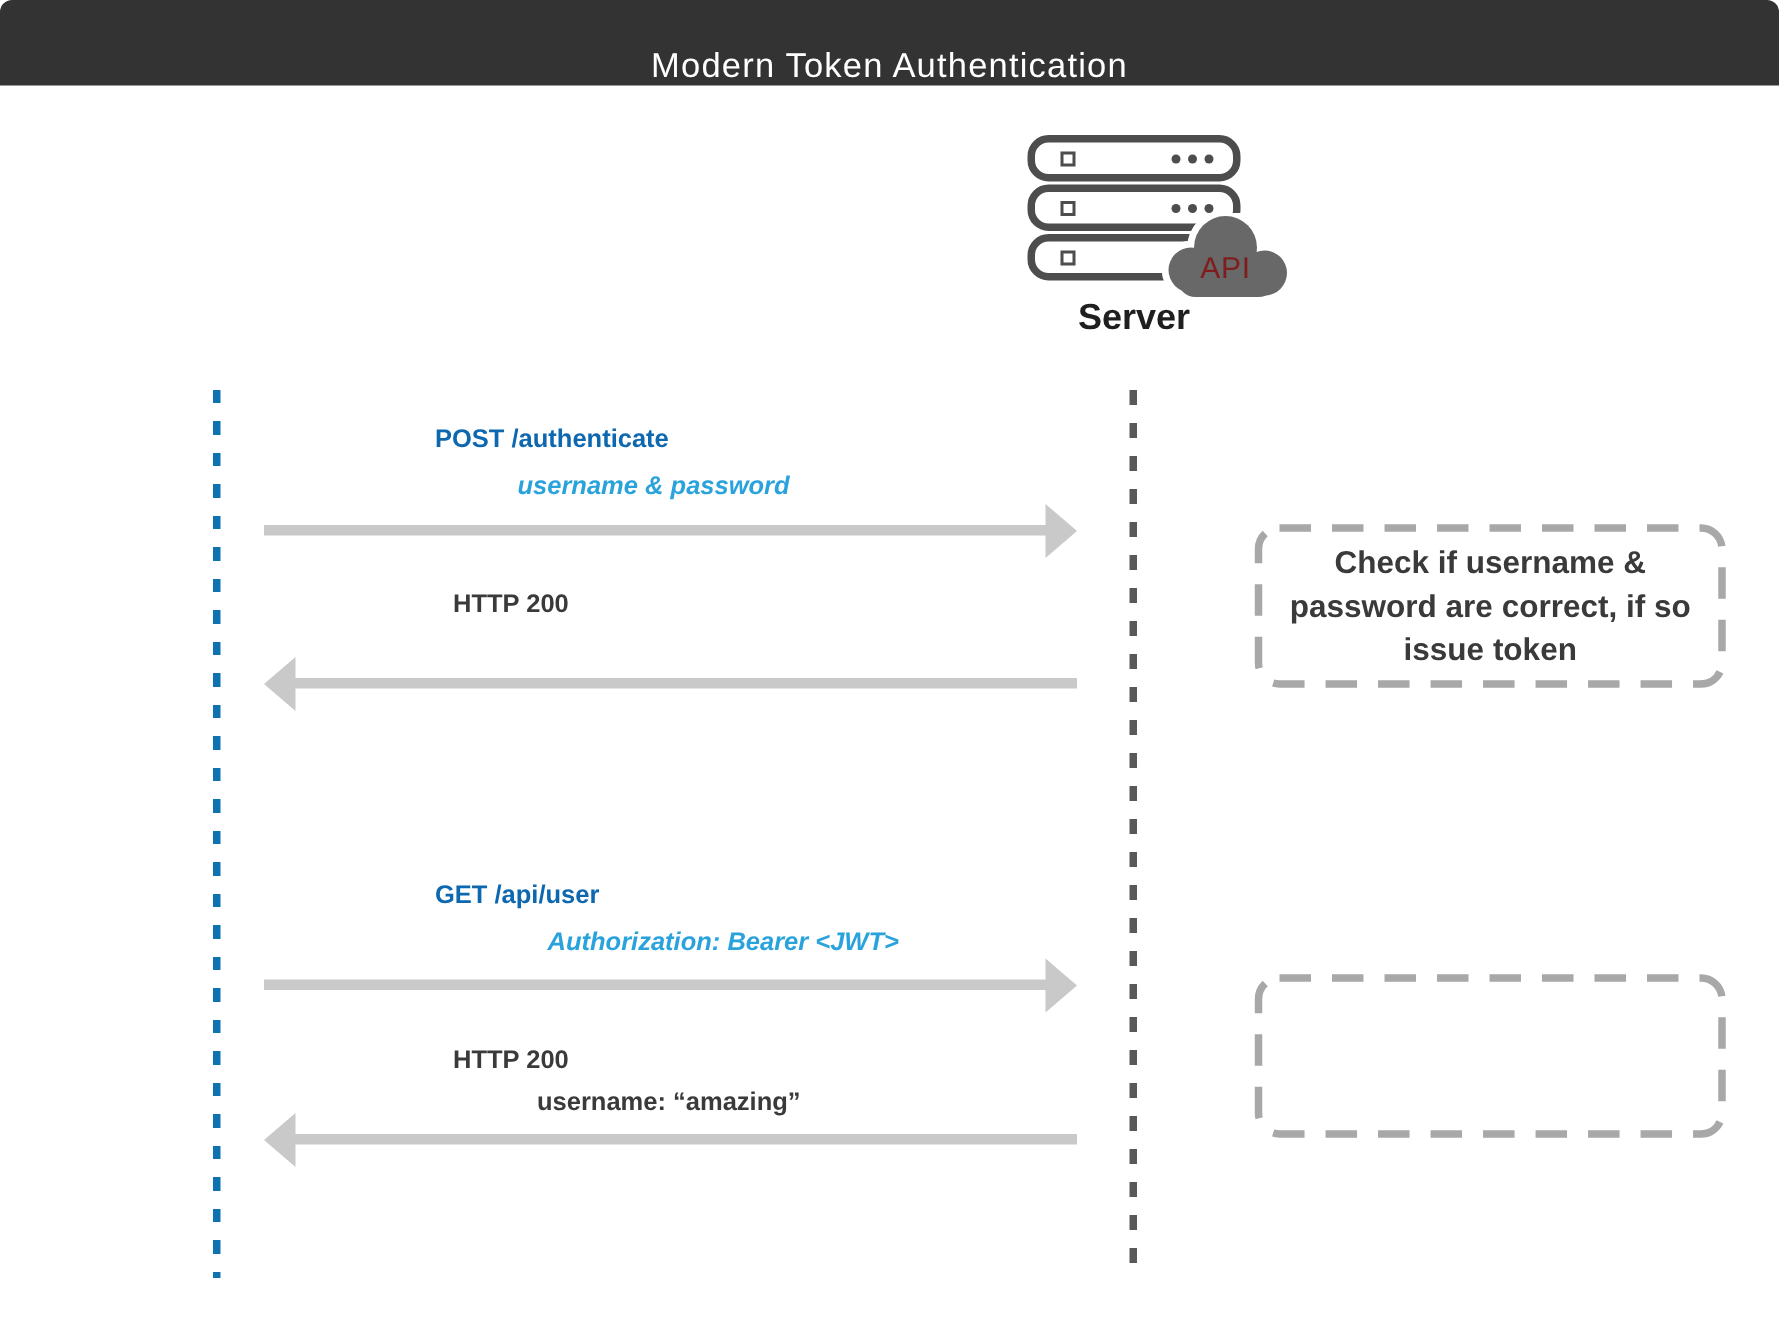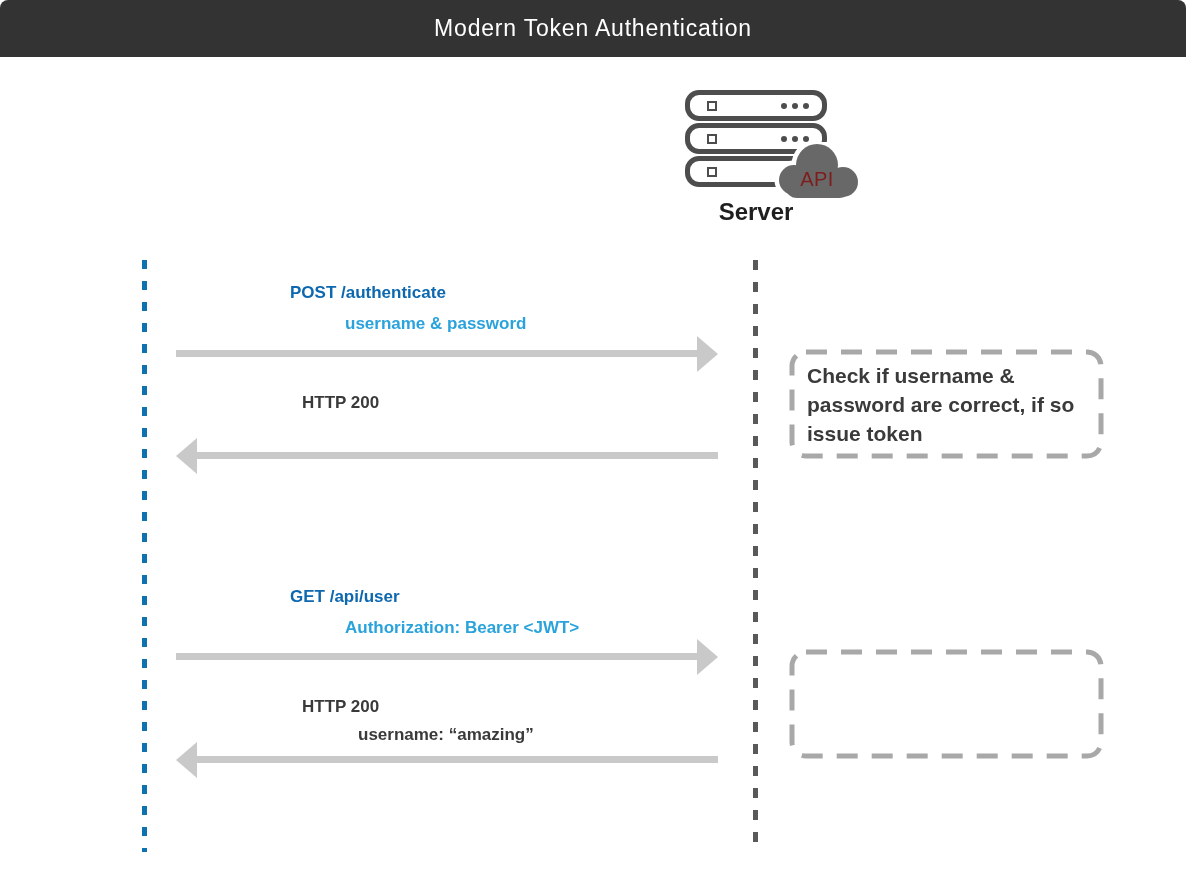--- a/index.html
+++ b/index.html
@@ -13,21 +13,21 @@
     overflow: hidden;
   }
 
   
   .titlebar {
     position: absolute;
     left: 0; top: 0; right: 0;
     height: 57px;
     background: var(--header-bg, #333333);
     display: flex;
-    align-items: center;
+    align-items: flex-end;
     justify-content: center;
   }
   .titlebar span {
     color: var(--header-text, #ffffff);
     font-size: 23px;
     font-weight: 400;
     letter-spacing: 0.8px;
   }
 
   
@@ -108,21 +108,21 @@
       var(--server-lifeline-gray, #595959) 0 10px, transparent 10px 22px);
   }
 
   
   .msg-label {
     position: absolute;
     font-size: 17px; font-weight: 600;
     white-space: nowrap;
   }
   .req-l1 { color: var(--request-text, #0d68b0); }
-  .req-l2 { color: var(--light-blue, #2aa3dc); }
+  .req-l2 { color: var(--light-blue, #2aa3dc); font-style: italic; }
   .res-l  { color: var(--response-text, #3a3a3a); }
 
   
   .arrow { position: absolute; left: 176px; width: 542px; height: 36px; }
   .arrow .shaft {
     position: absolute; top: 14px; height: 7px;
     background: var(--arrow-gray, #c9c9c9);
   }
   .arrow.right .shaft { left: 0; right: 19px; }
   .arrow.left  .shaft { left: 19px; right: 0; }
@@ -135,22 +135,23 @@
   }
   .arrow.left .head {
     left: 0;
     border-top: 18px solid transparent;
     border-bottom: 18px solid transparent;
     border-right: 21px solid var(--arrow-gray, #c9c9c9);
   }
 
   
   .note {
-    position: absolute; left: 789px; width: 315px; height: 110px;
+    position: absolute; left: 836px; width: 315px; height: 110px;
     display: flex; align-items: center; justify-content: center;
+    text-align: center;
     padding: 8px 18px;
     color: var(--response-text, #3a3a3a);
     font-size: 21px; font-weight: 600; line-height: 29px;
   }
   .note svg { position: absolute; left: 0; top: 0; }
   .note-border {
     fill: none;
     stroke: var(--note-border-gray, #a8a8a8);
     stroke-width: 5;
     stroke-dasharray: 21 14;
@@ -220,21 +221,21 @@
       <div class="head"></div>
   </div>
 
   <div class="msg-label res-l" style="left:302px; top:393px">HTTP 200</div>
   <div class="arrow left" style="top:438px">
     <div class="shaft"></div>
       <div class="head"></div>
   </div>
 
   <div class="msg-label req-l1" style="left:290px; top:587px">GET /api/user</div>
-  <div class="msg-label req-l2" style="left:345px; top:618px">Authorization: Bearer &lt;JWT&gt;</div>
+  <div class="msg-label req-l2" style="left:365px; top:618px">Authorization: Bearer &lt;JWT&gt;</div>
   <div class="arrow right" style="top:639px">
     <div class="shaft"></div>
       <div class="head"></div>
   </div>
 
   <div class="msg-label res-l" style="left:302px; top:697px">HTTP 200</div>
   <div class="msg-label res-l" style="left:358px; top:725px">username: “amazing”</div>
   <div class="arrow left" style="top:742px">
     <div class="shaft"></div>
       <div class="head"></div>

